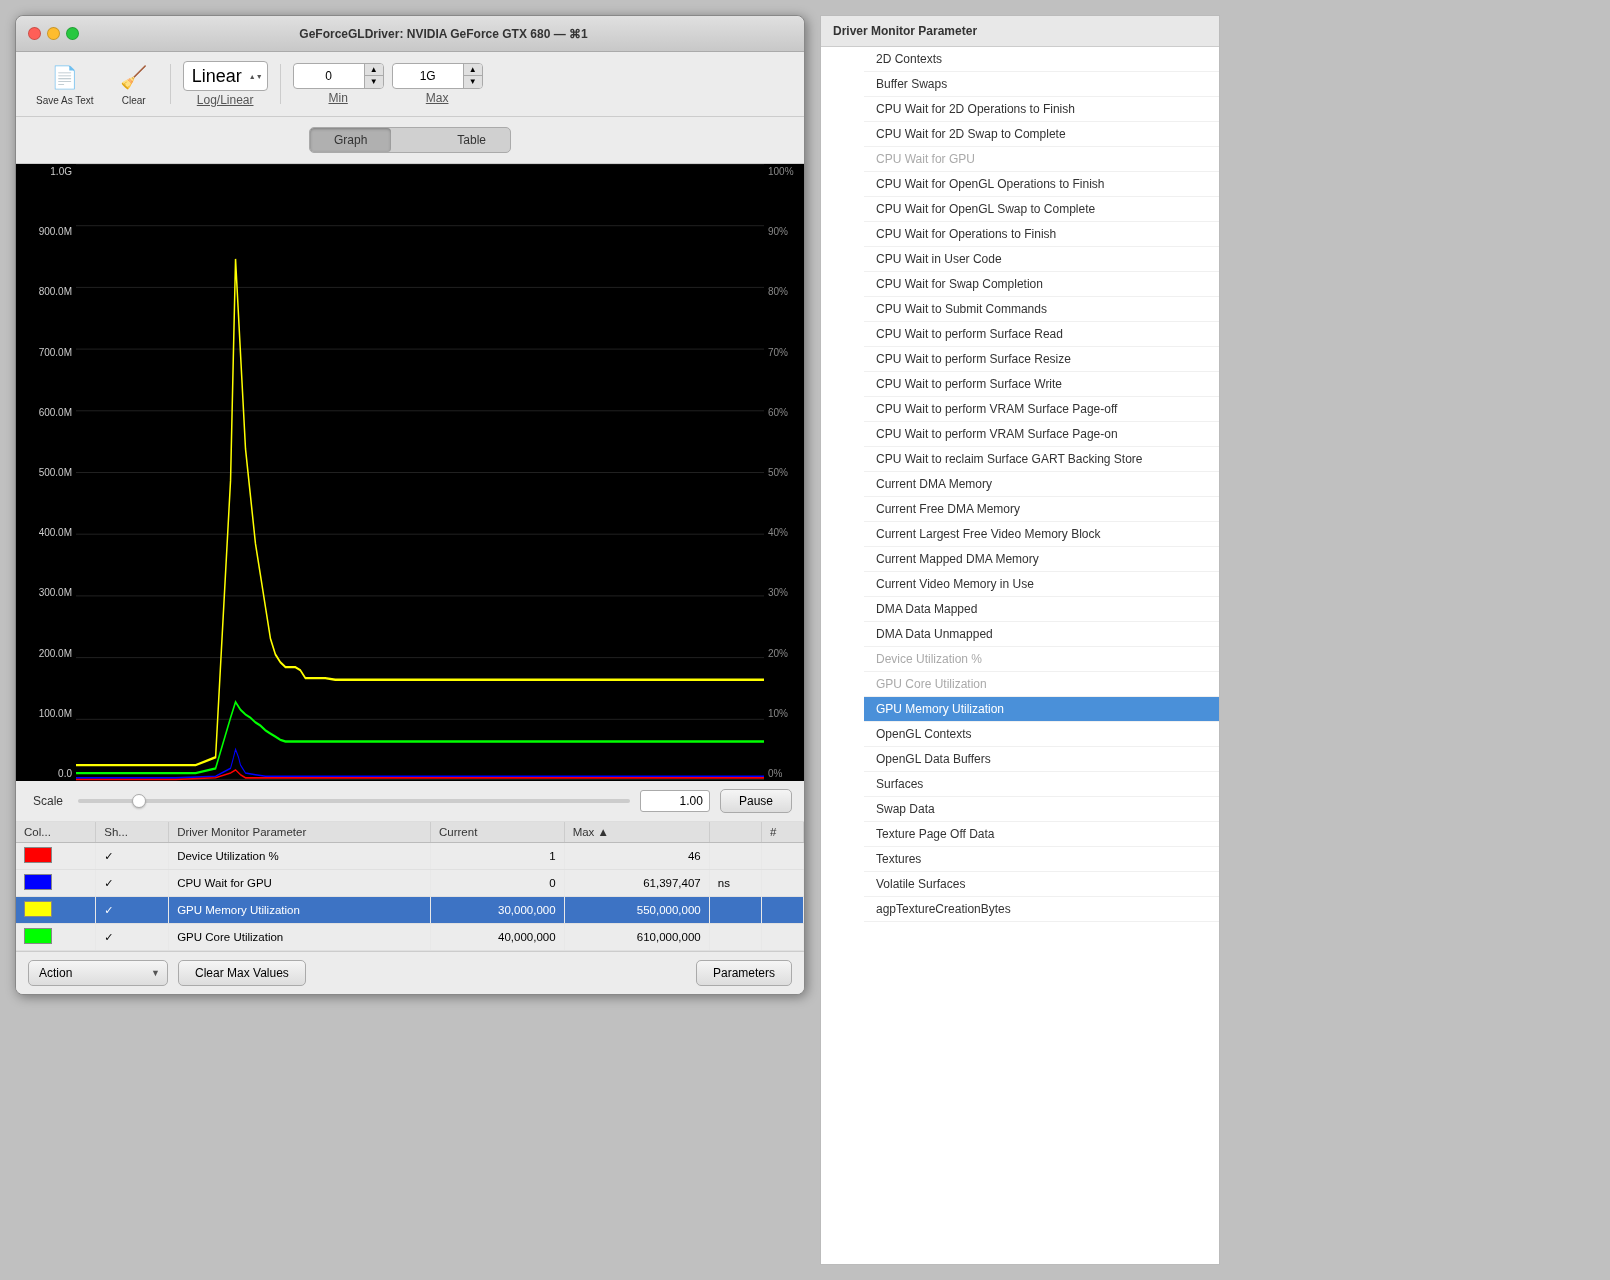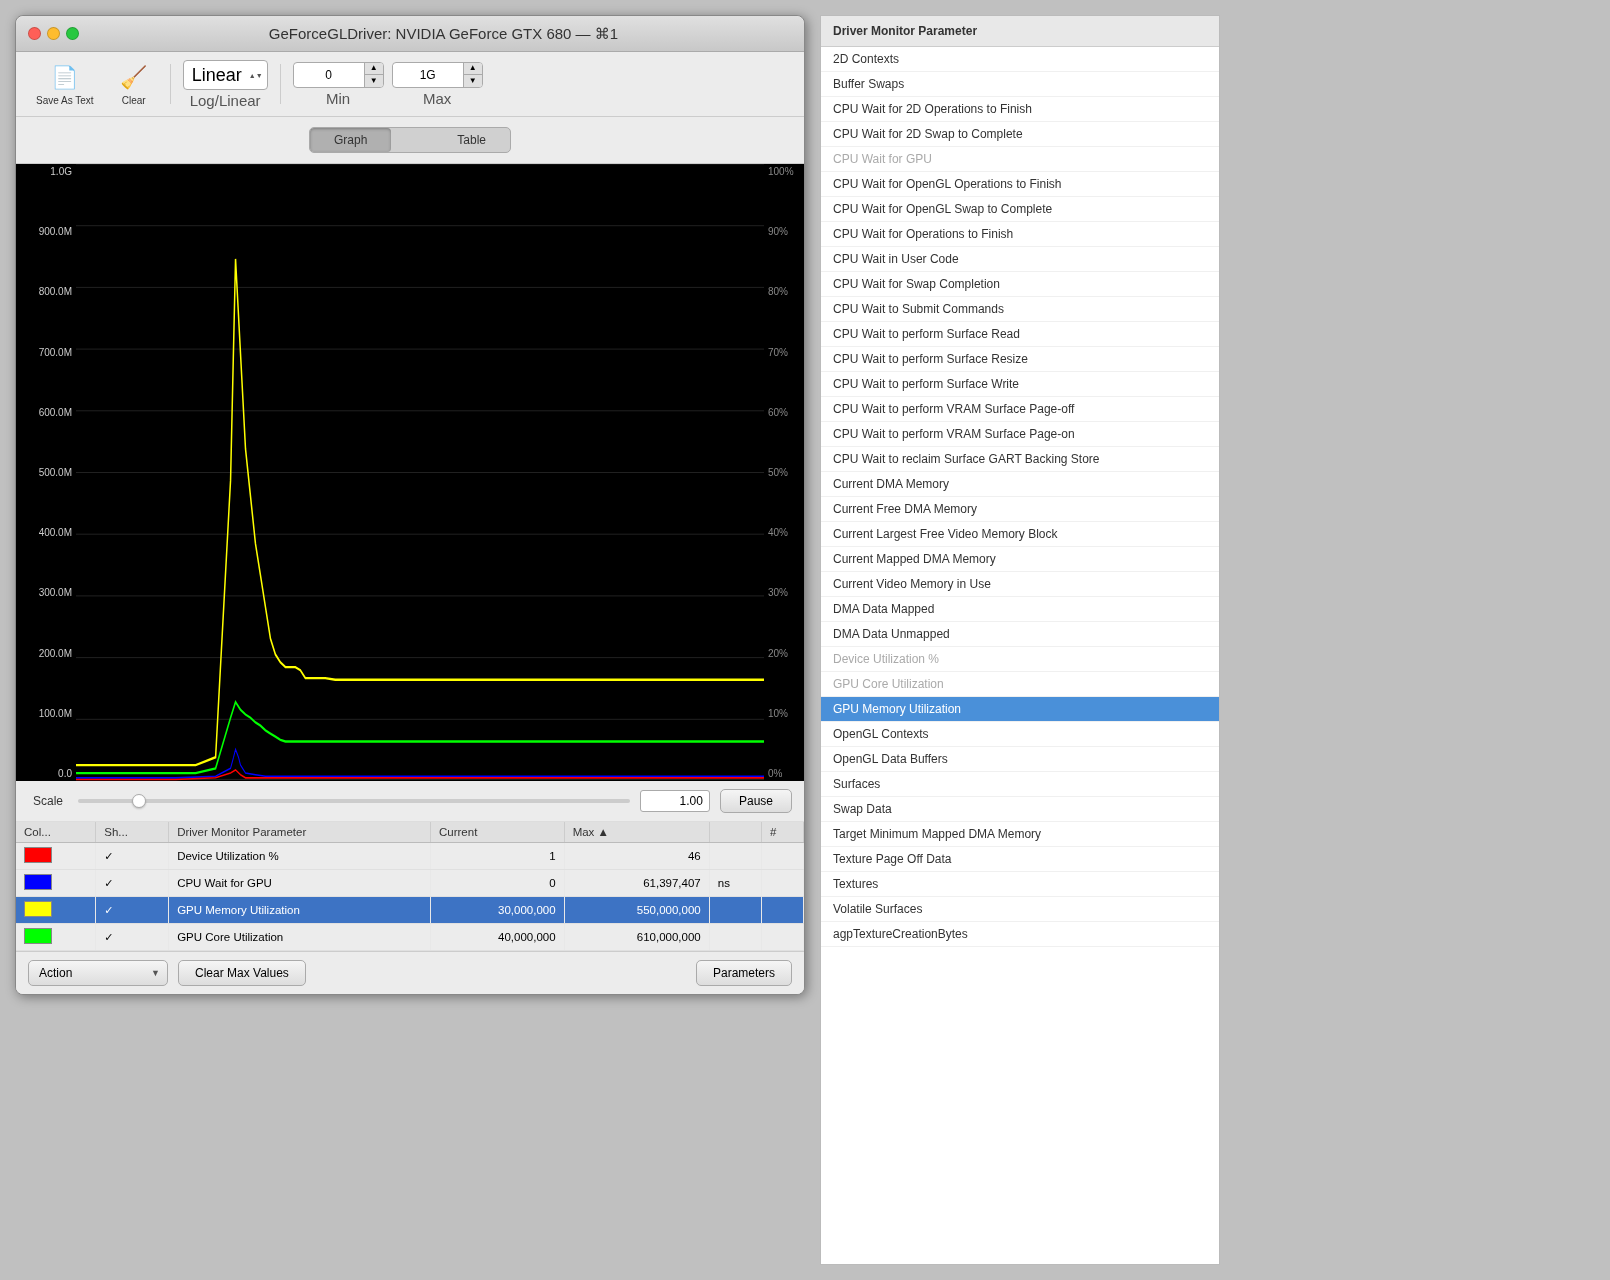--- a/index.html
+++ b/index.html
@@ -50,22 +50,22 @@
       border-radius: 50%;
       border: 1px solid rgba(0,0,0,0.2);
     }
     .tl-red { background: #ff5f57; }
     .tl-yellow { background: #febc2e; }
     .tl-green { background: #28c840; }
 
     .title-text {
       flex: 1;
       text-align: center;
-      font-size: 15px;
-      font-weight: 400;
+      font-size: 12px;
+      font-weight: 700;
       color: #333;
     }
 
     
     .toolbar {
       display: flex;
       align-items: center;
       padding: 6px 12px;
       background: #ececec;
       border-bottom: 1px solid #ccc;
@@ -105,23 +105,24 @@
       margin: 0 4px;
     }
 
     .select-group {
       display: flex;
       flex-direction: column;
       align-items: center;
     }
 
     .select-label {
-      font-size: 15px;
+      font-size: 12px;
       color: #555;
       margin-top: 2px;
+      text-decoration: underline;
     }
 
     .stepper-control {
       display: flex;
       align-items: center;
       background: white;
       border: 1px solid #aaa;
       border-radius: 4px;
       overflow: hidden;
     }
@@ -396,20 +397,21 @@
       flex: 1;
       overflow-y: auto;
     }
 
     .param-item {
       padding: 5px 12px;
       font-size: 12px;
       color: #333;
       cursor: pointer;
       border-bottom: 1px solid #f0f0f0;
+      margin-left: 43px;
     }
 
     .param-item.selected {
       background: #4a90d9;
       color: white;
     }
 
     .param-item.grayed {
       color: #aaa;
     }
@@ -717,19 +719,18 @@
       <div class="param-item">Current Video Memory in Use</div>
       <div class="param-item">DMA Data Mapped</div>
       <div class="param-item">DMA Data Unmapped</div>
       <div class="param-item grayed">Device Utilization %</div>
       <div class="param-item grayed">GPU Core Utilization</div>
       <div class="param-item selected">GPU Memory Utilization</div>
       <div class="param-item">OpenGL Contexts</div>
       <div class="param-item">OpenGL Data Buffers</div>
       <div class="param-item">Surfaces</div>
       <div class="param-item">Swap Data</div>
-      <div class="param-item">Target Minimum Mapped DMA Memory</div>
       <div class="param-item">Texture Page Off Data</div>
       <div class="param-item">Textures</div>
       <div class="param-item">Volatile Surfaces</div>
       <div class="param-item">agpTextureCreationBytes</div>
     </div>
 </div>
 
 </body></html>

